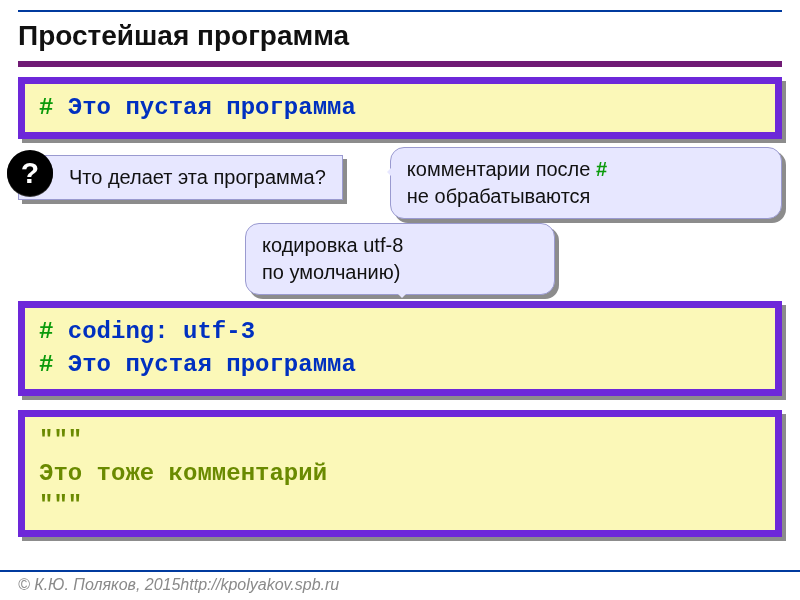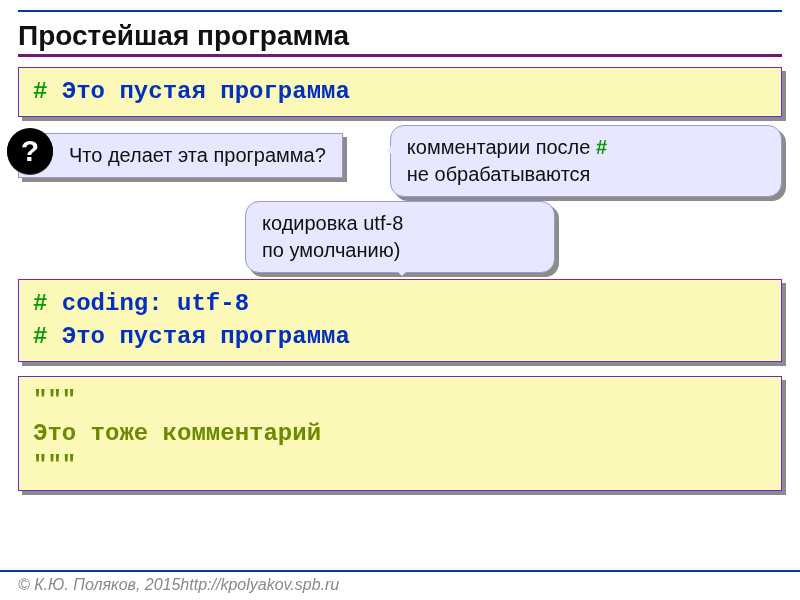--- a/index.html
+++ b/index.html
@@ -17,26 +17,26 @@
   }
   .header {
     display: flex; justify-content: space-between; align-items: baseline;
     font-style: italic; color: #7a7a7a; font-size: 17px;
     padding: 0 4px 4px 4px;
   }
   .page-num { color: #000; font-weight: bold; font-style: normal; font-size: 20px; }
   .rule { height: 2px; background: #003a9e; margin: 0 0 6px 0; }
   .title {
     font-size: 28px; font-weight: bold; color: #111;
-    border-bottom: 3px solid #701a75;
-    padding: 2px 0 2px 0; margin: 2px 0 10px 0;
+    border-bottom: 6px solid #701a75;
+    padding: 2px 0 9px 0; margin: 2px 0 10px 0;
   }
   .codebox {
     background: #fbf8b8;
-    border: 1px solid #6d28d9;
+    border: 7px solid #6d28d9;
     box-shadow: 4px 4px 0 #8c8c8c;
     padding: 8px 14px 8px 14px;
     margin: 6px 0 14px 0;
     font-family: "Courier New", Courier, monospace;
     font-size: 24px; font-weight: bold; line-height: 1.35;
   }
   .codebox .hash { color: #0a9a0a; }
   .codebox .cmt  { color: #0030c0; }
   .codebox .tri  { color: #6a8a00; }
   .row1 { display: flex; align-items: flex-start; gap: 14px; }
@@ -111,21 +111,21 @@
     </div>
   </div>
 
   <div class="callout mid">
     <div>кодировка utf-8</div>
     <div>по умолчанию)</div>
   </div>
 
   <div class="codebox">
     <div>
-      <span class="hash">#</span><span class="cmt"> coding: utf-8</span>
+      <span class="hash">#</span><span class="cmt"> coding: utf-3</span>
     </div>
     <div>
       <span class="hash">#</span><span class="cmt"> Это пустая программа</span>
     </div>
   </div>
 
   <div class="codebox">
     <div class="tri">"""</div>
     <div class="tri">Это тоже комментарий</div>
     <div class="tri">"""</div>

